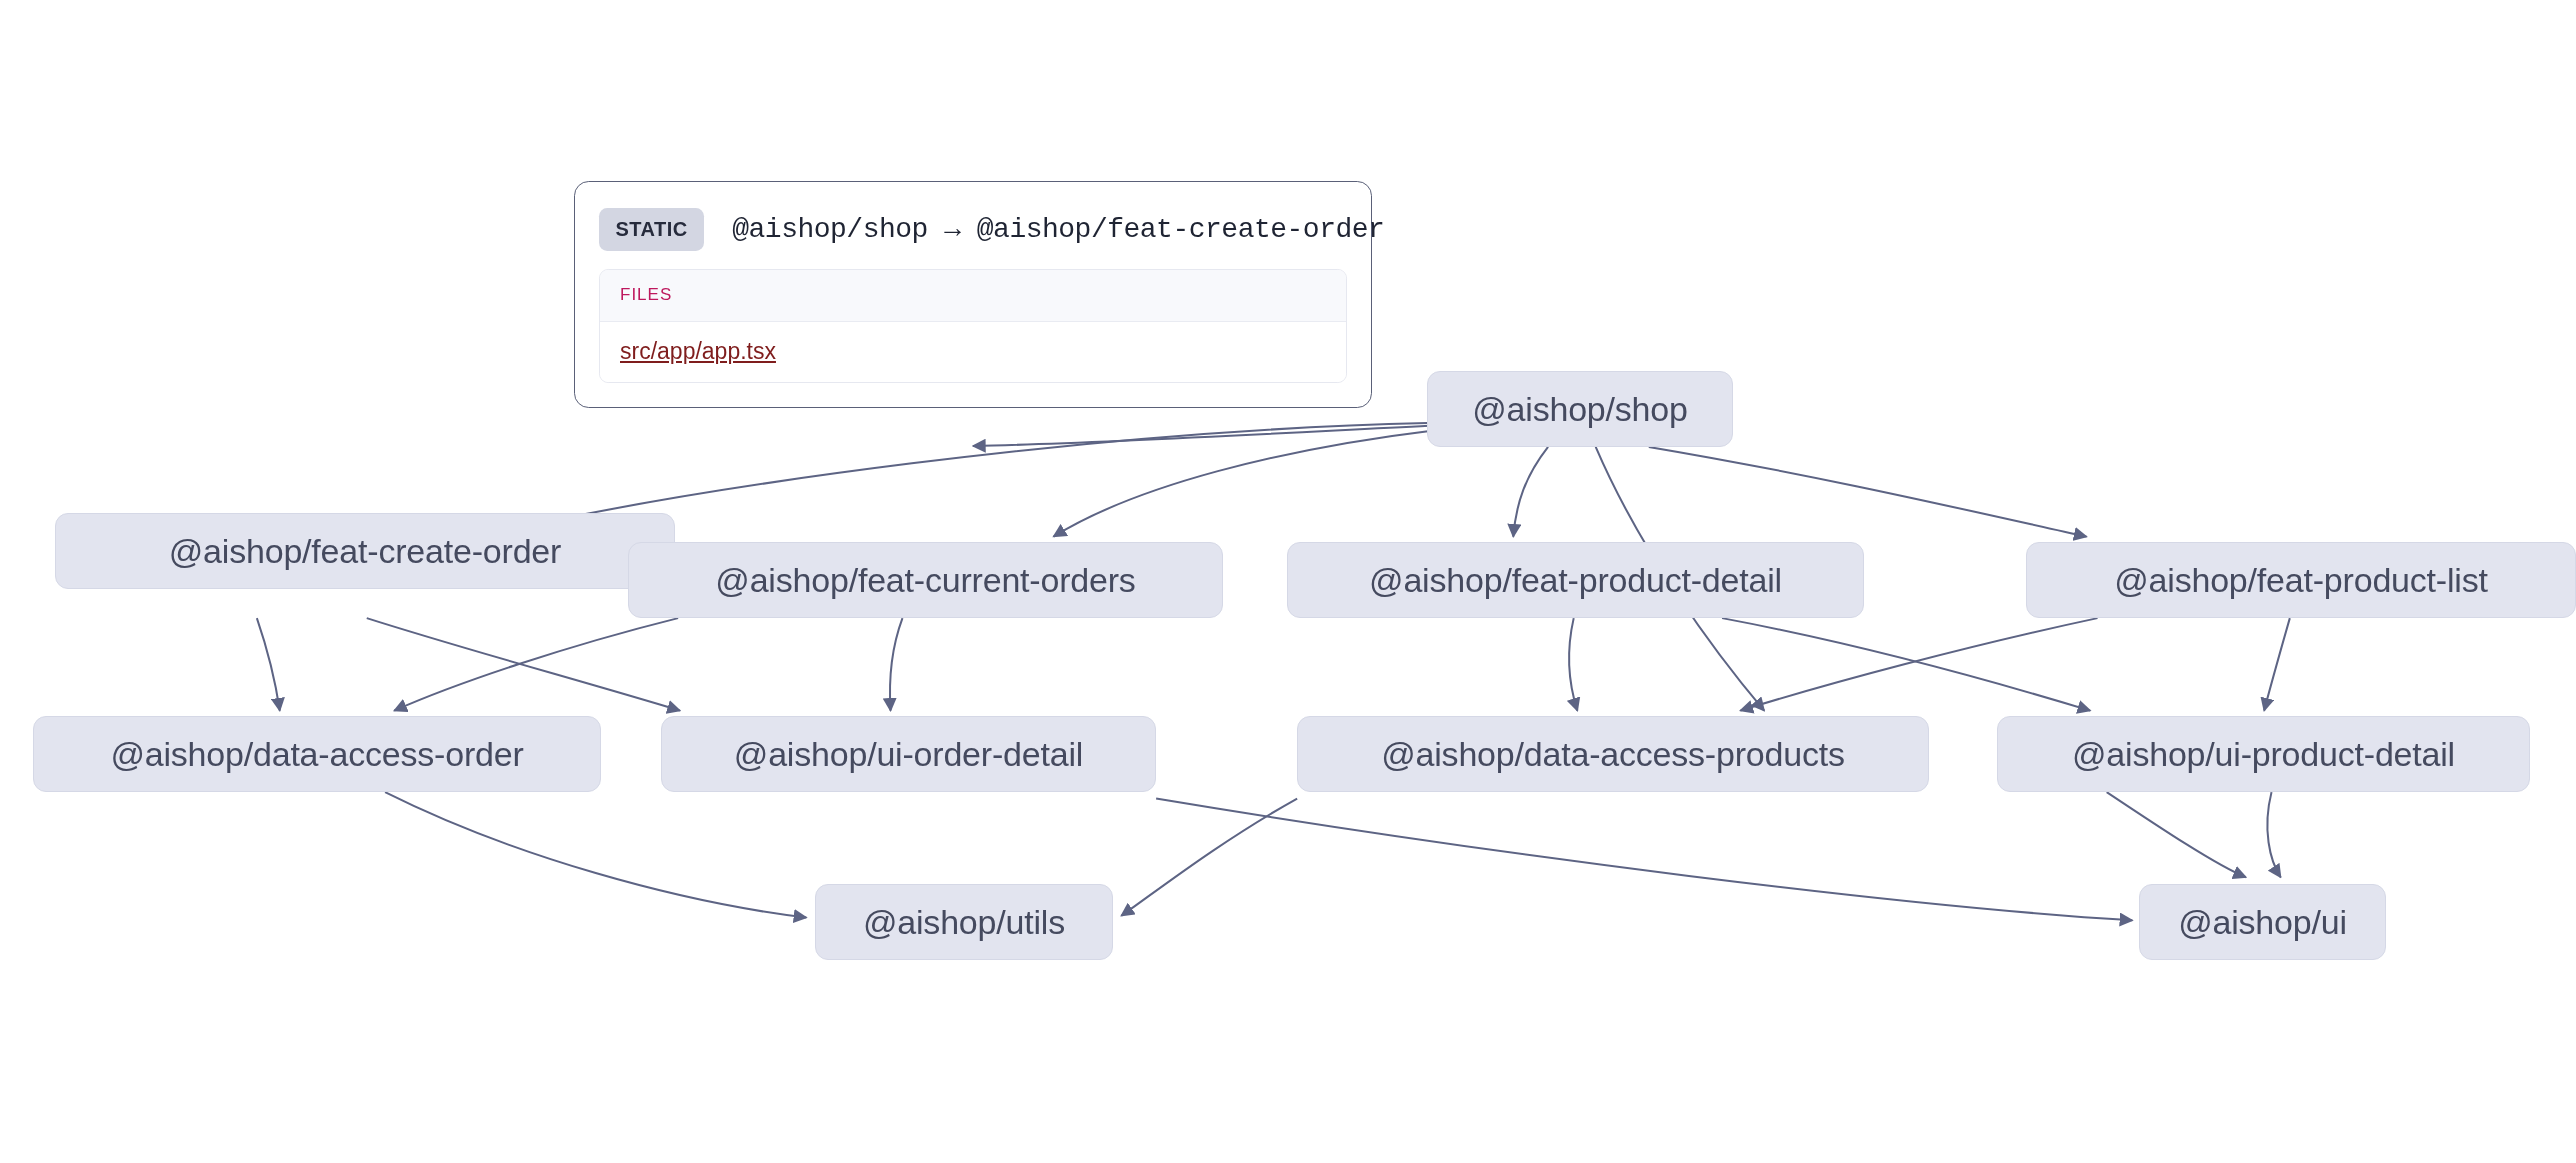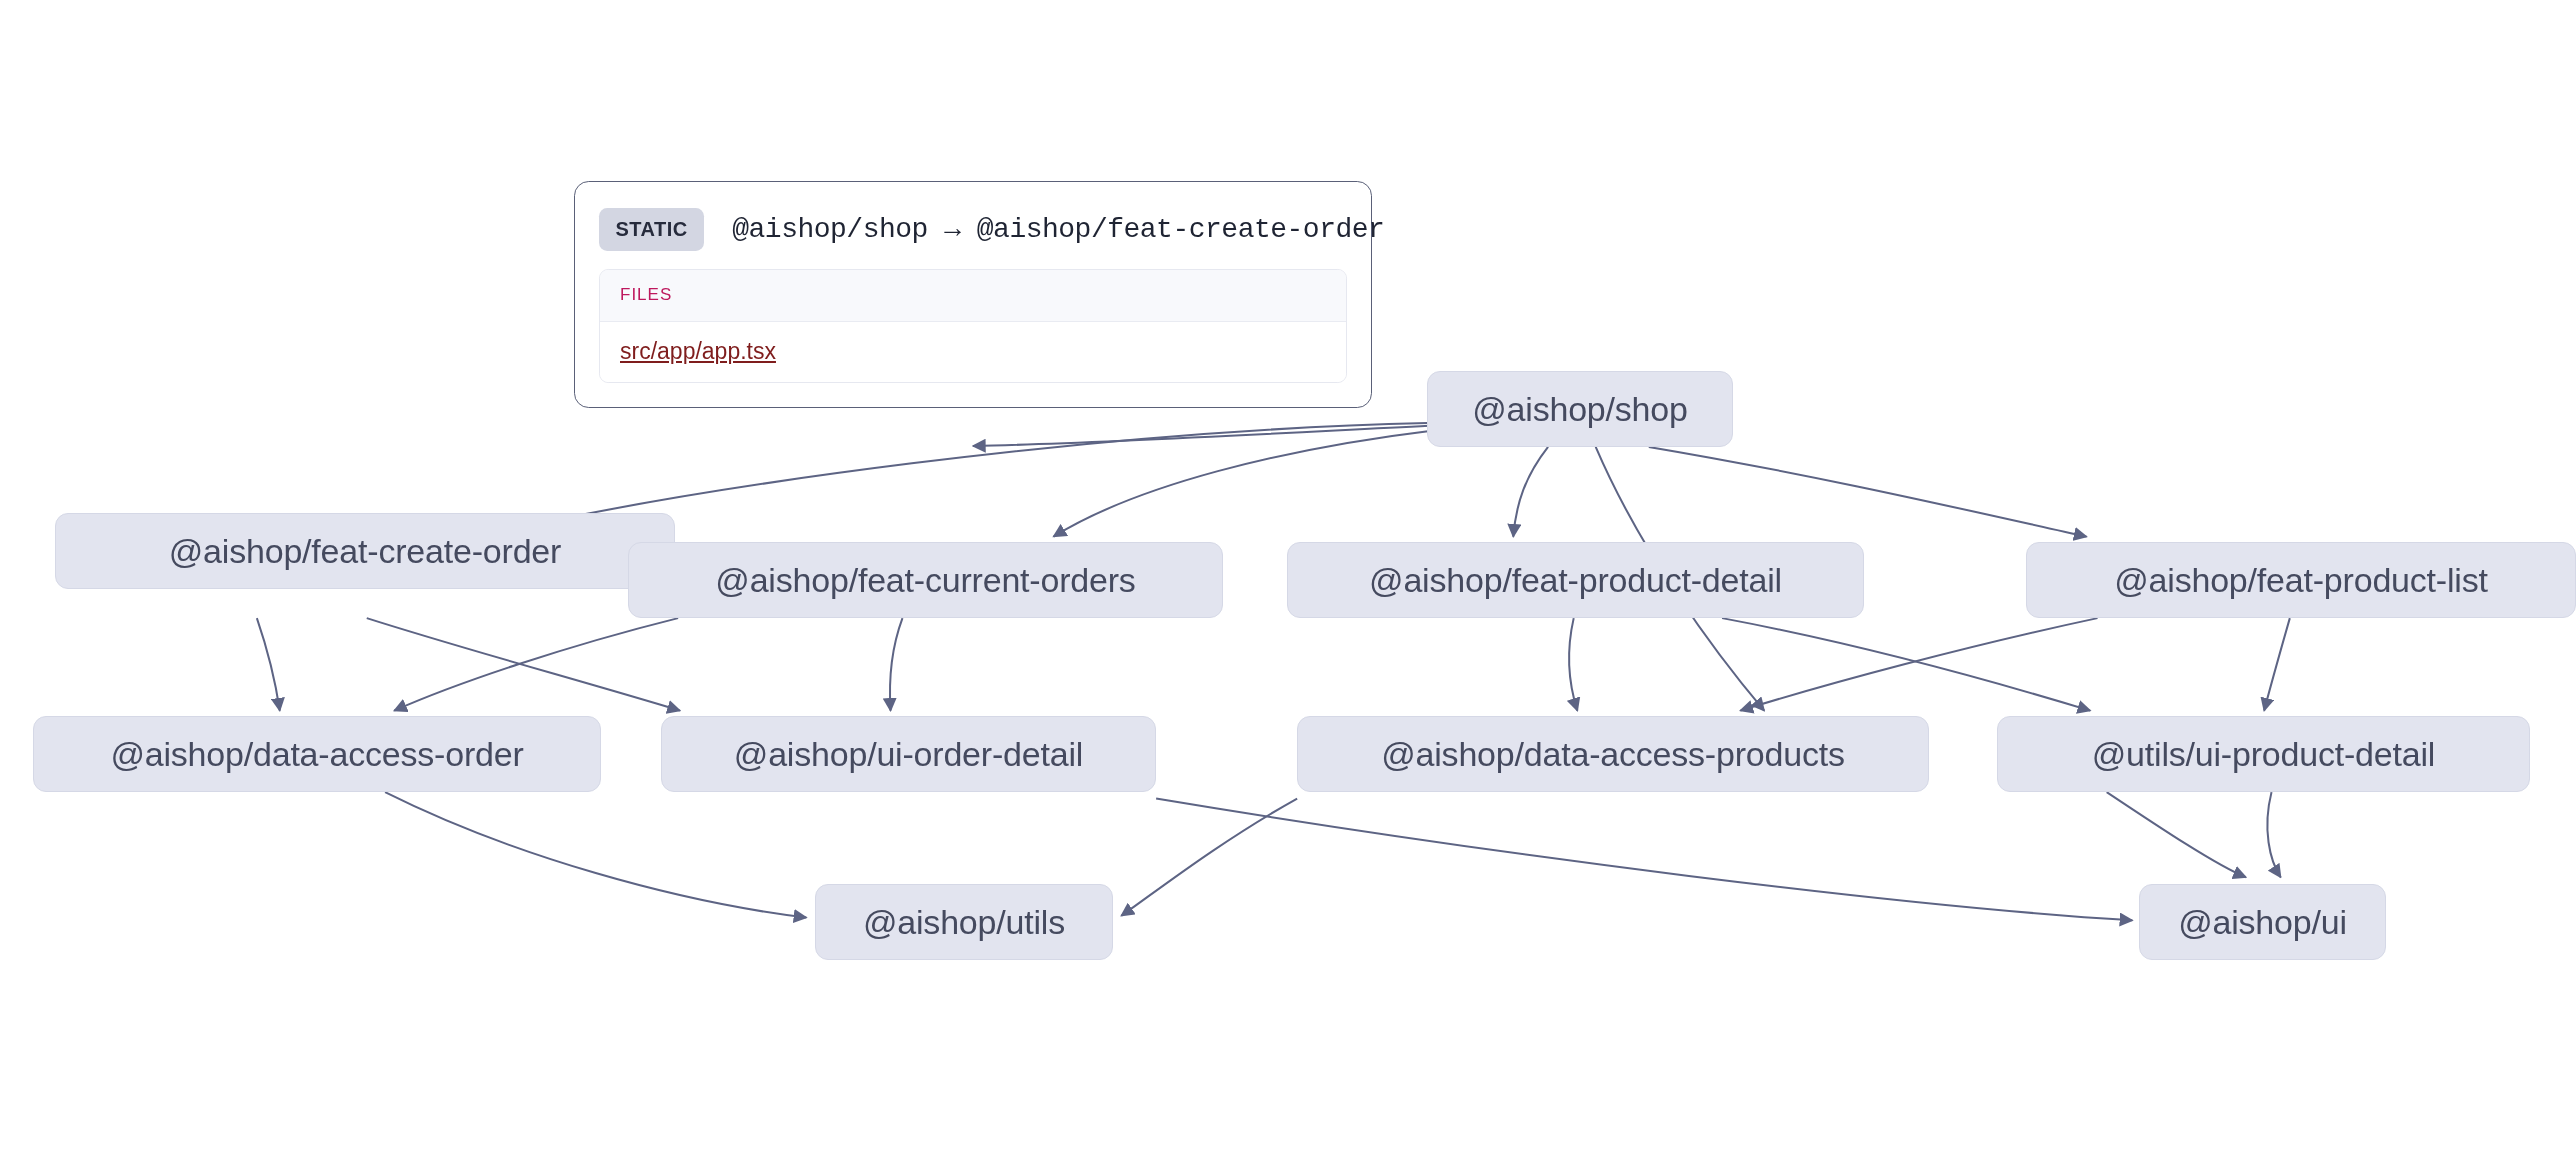--- a/index.html
+++ b/index.html
@@ -192,21 +192,21 @@
 
   <div class="node" style="left:661px;top:716px;width:495px;height:76px;">
     <span>@aishop/ui-order-detail</span>
   </div>
 
   <div class="node" style="left:1297px;top:716px;width:632px;height:76px;">
     <span>@aishop/data-access-products</span>
   </div>
 
   <div class="node" style="left:1997px;top:716px;width:533px;height:76px;">
-    <span>@utils/ui-product-detail</span>
+    <span>@aishop/ui-product-detail</span>
   </div>
 
   <div class="node" style="left:815px;top:884px;width:298px;height:76px;">
     <span>@aishop/utils</span>
   </div>
 
   <div class="node" style="left:2139px;top:884px;width:247px;height:76px;">
     <span>@aishop/ui</span>
   </div>
 

